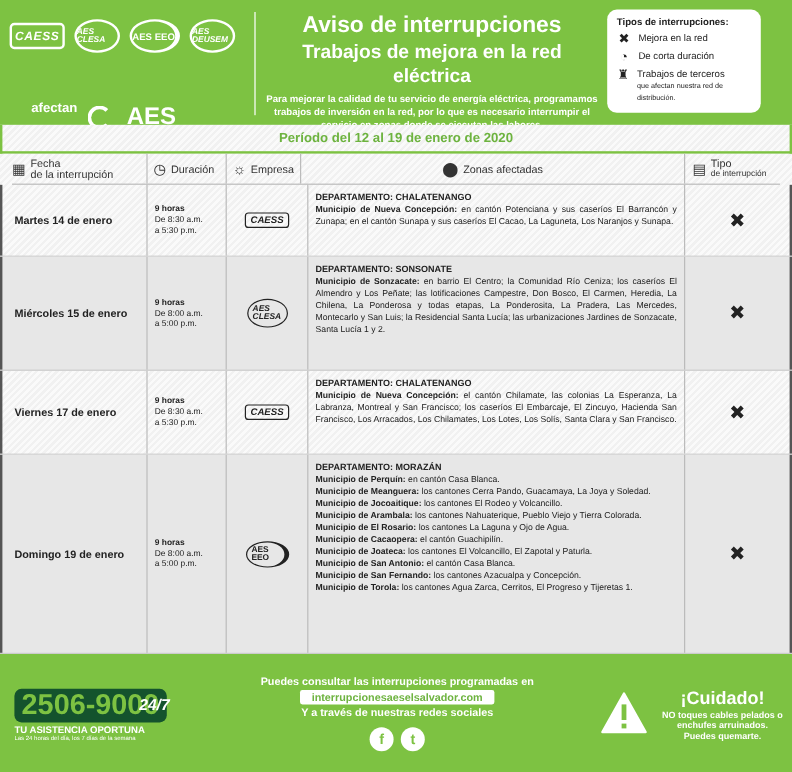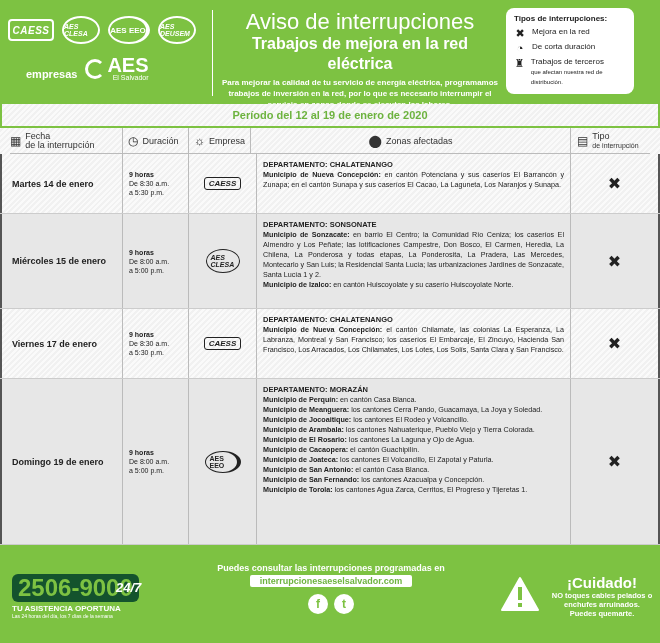--- a/index.html
+++ b/index.html
@@ -9,30 +9,30 @@
   
   .header { position: absolute; left: 0; top: 0; width: 660px; height: 104px; background: #7dc242; }
   .logos { position: absolute; left: 8px; top: 16px; width: 200px; }
   .logo-row { display: flex; gap: 8px; align-items: center; }
   .logo { color: #fff; border: 2px solid #fff; font-weight: bold; font-size: 9px; display: flex; align-items: center; justify-content: center; }
   .logo.caess { width: 46px; height: 22px; border-radius: 4px; font-style: italic; font-size: 10px; letter-spacing: 0.5px; }
   .logo.oval { width: 38px; height: 28px; border-radius: 50%; font-size: 7px; font-style: italic; }
   .logo.eeo { width: 42px; height: 28px; border-radius: 50%; border-right-width: 4px; font-size: 8px; }
   .logo-row2 { display: flex; align-items: center; margin-top: 12px; margin-left: 18px; gap: 8px; }
   .empresas { color: #fff; font-size: 11px; font-weight: bold; margin-top: 10px; }
-  .aes-block { display: flex; align-items: center; gap: 2px; }
+  .aes-block { display: flex; align-items: flex-start; gap: 13px; margin-top: 32px; }
   .aes-swirl { width: 20px; height: 20px; border-radius: 50%; border: 3px solid #fff; border-right-color: transparent; }
   .aes-text { color: #fff; }
   .aes-text .big { font-size: 20px; font-weight: bold; line-height: 18px; display: block; }
   .aes-text .small { font-size: 7px; display: block; text-align: right; }
 
   .vsep { position: absolute; left: 212px; top: 10px; width: 1px; height: 86px; background: #fff; }
 
   .title-block { position: absolute; left: 220px; top: 10px; width: 280px; text-align: center; color: #fff; }
-  .title-block h1 { font-size: 22px; font-weight: normal; line-height: 24px; }
+  .title-block h1 { font-size: 19px; font-weight: bold; line-height: 24px; }
   .title-block h2 { font-size: 16px; font-weight: bold; line-height: 20px; }
   .title-block p { font-size: 8px; font-weight: bold; line-height: 11px; margin-top: 3px; }
 
   .legend-box { position: absolute; left: 506px; top: 8px; width: 128px; height: 86px; background: #fff; border-radius: 8px; padding: 6px 8px; }
   .legend-title { font-size: 8px; font-weight: bold; margin-bottom: 4px; }
   .legend-item { display: flex; align-items: flex-start; gap: 6px; margin-bottom: 3px; }
   .legend-icon { width: 12px; text-align: center; font-size: 11px; line-height: 12px; }
   .legend-label { font-size: 8px; line-height: 10px; }
   .legend-sub { font-size: 6px; display: block; }
 
@@ -86,21 +86,21 @@
 
 <div class="header">
   <div class="logos">
     <div class="logo-row">
       <div class="logo caess">CAESS</div>
       <div class="logo oval">AES CLESA</div>
       <div class="logo eeo">AES EEO</div>
       <div class="logo oval">AES DEUSEM</div>
     </div>
     <div class="logo-row2">
-      <span class="empresas">empresas</span>
+      <span class="empresas">afectan</span>
       <div class="aes-block">
         <div class="aes-swirl"></div>
         <div class="aes-text">
           <span class="big">AES</span>
           <span class="small">El Salvador</span>
         </div>
       </div>
     </div>
   </div>
   <div class="vsep"></div>
@@ -170,21 +170,20 @@
     <div class="c c-fecha">Miércoles 15 de enero</div>
     <div class="c c-dur">
         <div><b>9 horas</b><span>De 8:00 a.m.</span><br><span>a 5:00 p.m.</span></div>
       </div>
     <div class="c c-emp">
         <span class="company-logo oval">AES CLESA</span>
       </div>
     <div class="c c-zonas">
       <div class="dep">DEPARTAMENTO: SONSONATE</div>
       <div><span class="mun">Municipio de Sonzacate:</span><span> en barrio El Centro; la Comunidad Río Ceniza; los caseríos El Almendro y Los Peñate; las lotificaciones Campestre, Don Bosco, El Carmen, Heredia, La Chilena, La Ponderosa y todas etapas, La Ponderosita, La Pradera, Las Mercedes, Montecarlo y San Luis; la Residencial Santa Lucía; las urbanizaciones Jardines de Sonzacate, Santa Lucía 1 y 2.</span></div>
-      <div><span class="mun">Municipio de Izalco:</span><span> en cantón Huiscoyolate y su caserío Huiscoyolate Norte.</span></div>
     </div>
     <div class="c c-tipo">✖</div>
   </div>
 
   <div class="row" style="height:70px;">
     <div class="c c-fecha">Viernes 17 de enero</div>
     <div class="c c-dur">
         <div><b>9 horas</b><span>De 8:30 a.m.</span><br><span>a 5:30 p.m.</span></div>
       </div>
     <div class="c c-emp">
@@ -225,20 +224,21 @@
 <div class="footer">
   <div class="phone-block">
     <div class="phone">2506-9000</div>
     <div class="asist">TU ASISTENCIA OPORTUNA</div>
     <div class="asist-sub">Las 24 horas del día, los 7 días de la semana</div>
   </div>
   <div class="badge247">24/7</div>
   <div class="consult">
     <div>Puedes consultar las interrupciones programadas en</div>
     <div class="url">interrupcionesaeselsalvador.com</div>
+    <div>Y a través de nuestras redes sociales</div>
     <div class="social">
       <div class="soc">f</div>
       <div class="soc">t</div>
     </div>
   </div>
   <svg class="warn" viewBox="0 0 40 36">
     <path d="M20 2 L38 34 L2 34 Z" fill="#fff" stroke="#fff" stroke-width="2" stroke-linejoin="round"></path>
     <rect x="18" y="11" width="4" height="13" fill="#7dc242"></rect>
     <rect x="18" y="27" width="4" height="4" fill="#7dc242"></rect>
   </svg>

